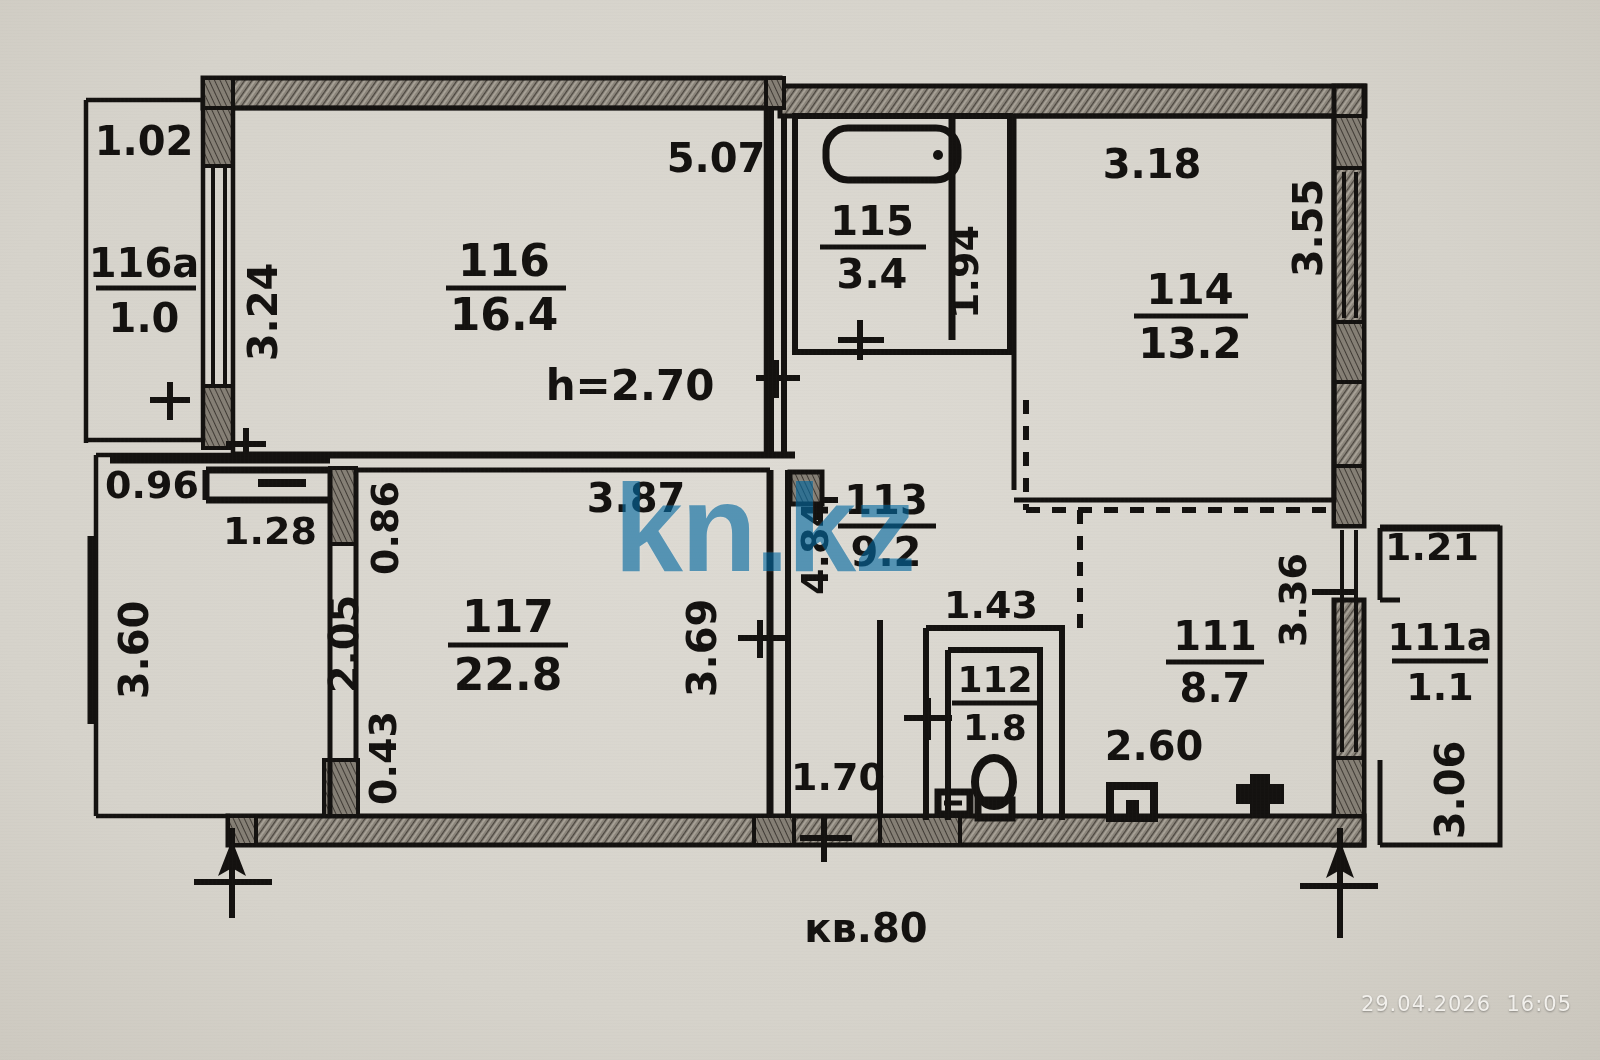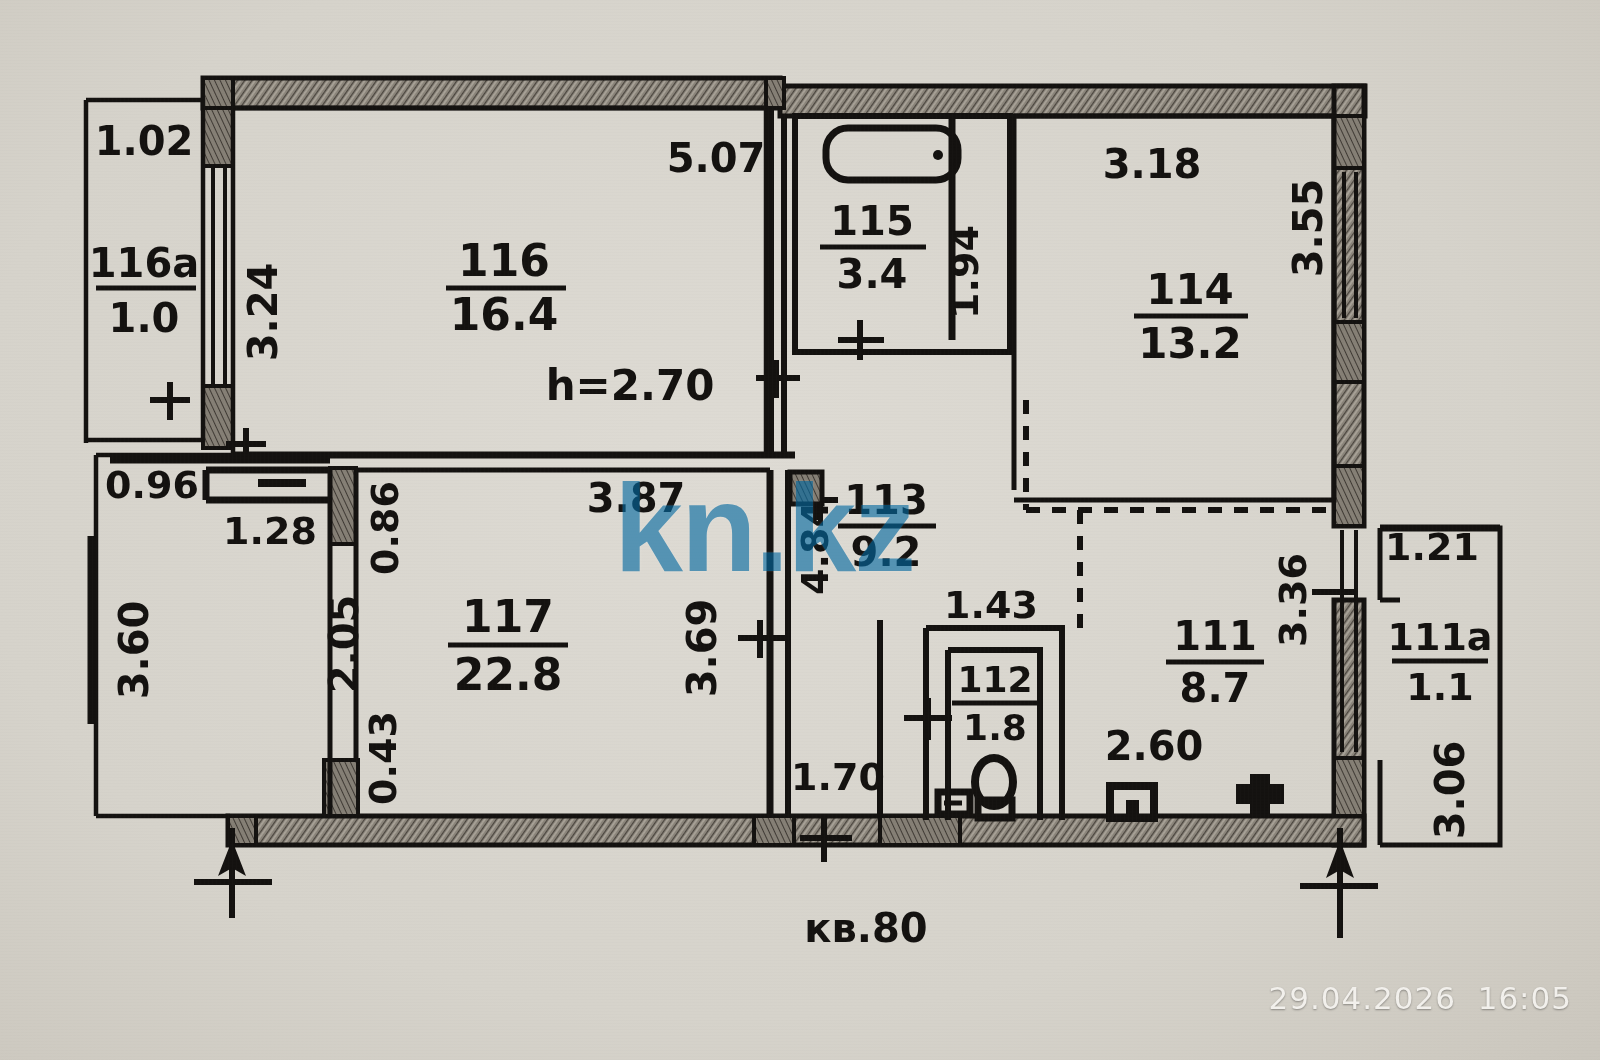--- a/index.html
+++ b/index.html
@@ -38,21 +38,21 @@
   #watermark{
     left:614px;top:466px;
     font-size:124px;
     line-height:1;
     text-shadow:0 0 2px rgba(255,255,255,.35);
   }
   #timestamp{
     position:absolute;
     right:28px;bottom:44px;
     color:#f2f0ec;
-    font-size:31px;
+    font-size:21px;
     letter-spacing:1px;
     text-shadow:0 1px 2px rgba(0,0,0,.35);
     font-family:"DejaVu Sans", sans-serif;
     white-space:pre;
   }
   
   text{
     font-family:"DejaVu Sans", sans-serif;
     font-weight:bold;
     fill:#141210;

